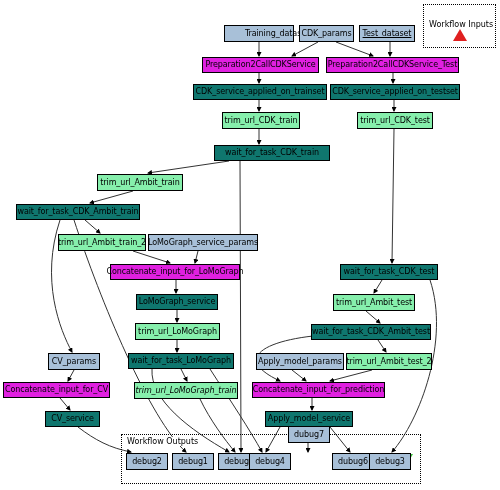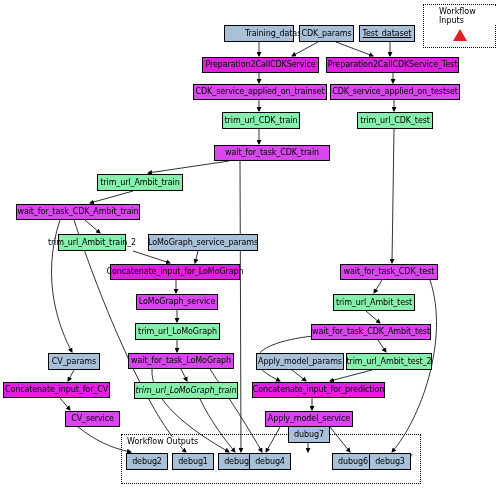--- a/index.html
+++ b/index.html
@@ -5,21 +5,21 @@
   html,body{margin:0;padding:0;background:#ffffff;}
   body{font-family:"DejaVu Sans","Liberation Sans",sans-serif;}
   #canvas{position:relative;width:500px;height:490px;background:#fff;overflow:hidden;}
   svg#edges{position:absolute;left:0;top:0;width:500px;height:490px;pointer-events:none;}
   .node{position:absolute;box-sizing:border-box;border:1px solid #000;
         display:flex;align-items:center;justify-content:center;
         font-size:8px;line-height:1;text-align:center;white-space:nowrap;
         color:#000;letter-spacing:-0.1px;}
   .n-input{background:#a8c0d8;}
   .n-proc{background:#86efac;}
-  .n-service{background:#d946ef;}
+  .n-service{background:#0f766e;}
   .n-concat{background:#e020e0;}
   .n-out{background:#a8c0d8;}
   .group{position:absolute;box-sizing:border-box;border:1px dotted #000;background:transparent;}
   .group-label{position:absolute;font-size:8px;color:#000;background:#fff;padding:0 1px;}
   .tri{position:absolute;width:0;height:0;}
   .tri-up{border-left:7px solid transparent;border-right:7px solid transparent;border-bottom:12px solid #e02020;}
   .tri-down{border-left:7px solid transparent;border-right:7px solid transparent;border-top:12px solid #3cc03c;}
 </style>
 </head>
 <body>
@@ -69,21 +69,21 @@
         <path d="M 210,369 C 230,400 250,430 262,452" marker-end="url(#arrow)" stroke="#333333"></path>
         <path d="M 280,427 L 266,452" marker-end="url(#arrow)" stroke="#333333"></path>
         <path d="M 308,427 L 308,452" marker-end="url(#arrow)" stroke="#333333"></path>
         <path d="M 330,427 L 350,452" marker-end="url(#arrow)" stroke="#333333"></path>
         <path d="M 430,280 C 450,340 420,420 392,452" marker-end="url(#arrow)" stroke="#333333"></path>
       </g>
   </svg>
 
   <div id="group-layer">
       <div class="group" style="left: 423px; top: 4px; width: 73px; height: 44px;"></div>
-      <div class="group-label" style="left: 428px; top: 7px; margin-left: 10px;">Workflow Inputs</div>
+      <div class="group-label" style="left: 428px; top: 20px;">Workflow Inputs</div>
       <div class="tri tri-up" style="left: 452.5px; top: 29px;"></div>
       <div class="group" style="left: 121px; top: 434px; width: 300px; height: 50px;"></div>
       <div class="group-label" style="left: 126px; top: 437px;">Workflow Outputs</div>
       <div class="tri tri-down" style="left: 399px; top: 454px;"></div>
     </div>
   <div id="node-layer">
       <div class="node n-input" style="left: 224px; top: 25px; width: 70px; height: 17px; padding-left: 36px;">
         <span>Training_dataset</span>
       </div>
       <div class="node n-input" style="left: 299px; top: 25px; width: 55px; height: 17px;">
@@ -112,21 +112,21 @@
       </div>
       <div class="node n-service" style="left: 214px; top: 145px; width: 116px; height: 16px;">
         <span>wait_for_task_CDK_train</span>
       </div>
       <div class="node n-proc" style="left: 97px; top: 174px; width: 86px; height: 17px; text-align: right;">
         <span>trim_url_Ambit_train</span>
       </div>
       <div class="node n-service" style="left: 16px; top: 204px; width: 124px; height: 16px;">
         <span>wait_for_task_CDK_Ambit_train</span>
       </div>
-      <div class="node n-proc" style="left: 58px; top: 234px; width: 68px; height: 17px;">
+      <div class="node n-proc" style="left: 58px; top: 234px; width: 88px; height: 17px;">
         <span>trim_url_Ambit_train_2</span>
       </div>
       <div class="node n-input" style="left: 148px; top: 234px; width: 110px; height: 17px;">
         <span>LoMoGraph_service_params</span>
       </div>
       <div class="node n-concat" style="left: 110px; top: 264px; width: 130px; height: 16px;">
         <span>Concatenate_input_for_LoMoGraph</span>
       </div>
       <div class="node n-service" style="left: 340px; top: 264px; width: 98px; height: 16px;">
         <span>wait_for_task_CDK_test</span>
@@ -157,21 +157,21 @@
       </div>
       <div class="node n-concat" style="left: 3px; top: 382px; width: 107px; height: 16px;">
         <span>Concatenate_input_for_CV</span>
       </div>
       <div class="node n-proc" style="left: 134px; top: 382px; width: 104px; height: 17px; font-style: italic;">
         <span>trim_url_LoMoGraph_train</span>
       </div>
       <div class="node n-concat" style="left: 252px; top: 382px; width: 133px; height: 16px;">
         <span>Concatenate_input_for_prediction</span>
       </div>
-      <div class="node n-service" style="left: 45px; top: 411px; width: 55px; height: 16px; margin-left: 20px;">
+      <div class="node n-service" style="left: 45px; top: 411px; width: 55px; height: 16px;">
         <span>CV_service</span>
       </div>
       <div class="node n-service" style="left: 265px; top: 411px; width: 88px; height: 16px;">
         <span>Apply_model_service</span>
       </div>
       <div class="node n-out" style="left: 126px; top: 453px; width: 42px; height: 17px;">
         <span>debug2</span>
       </div>
       <div class="node n-out" style="left: 172px; top: 453px; width: 42px; height: 17px;">
         <span>debug1</span>

